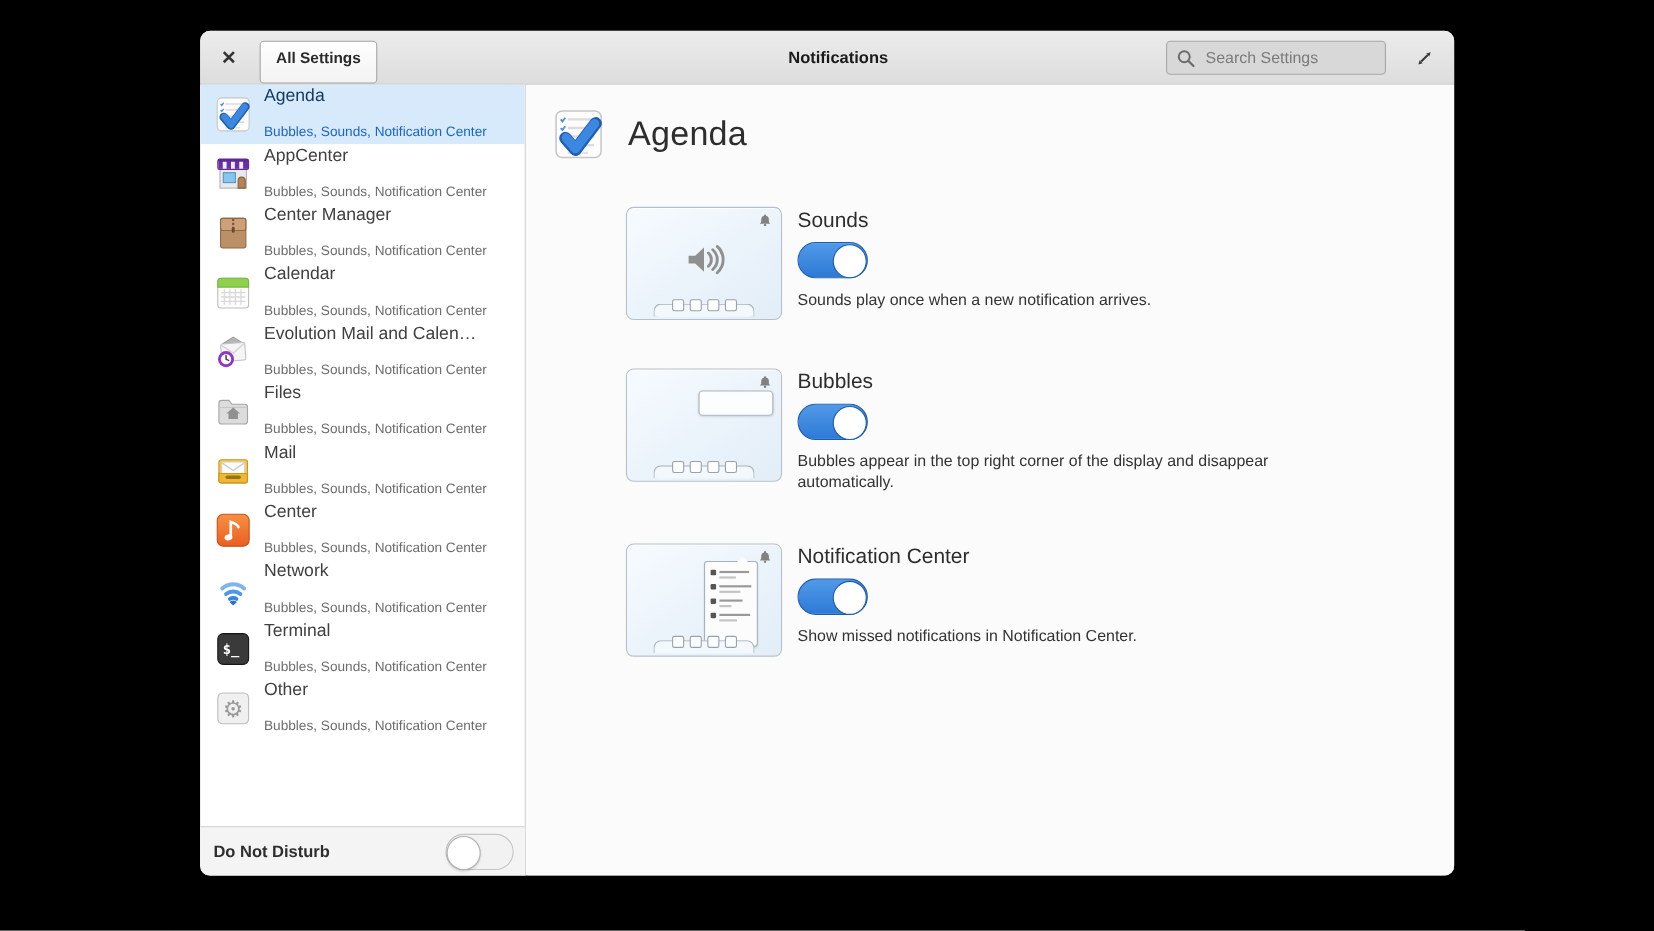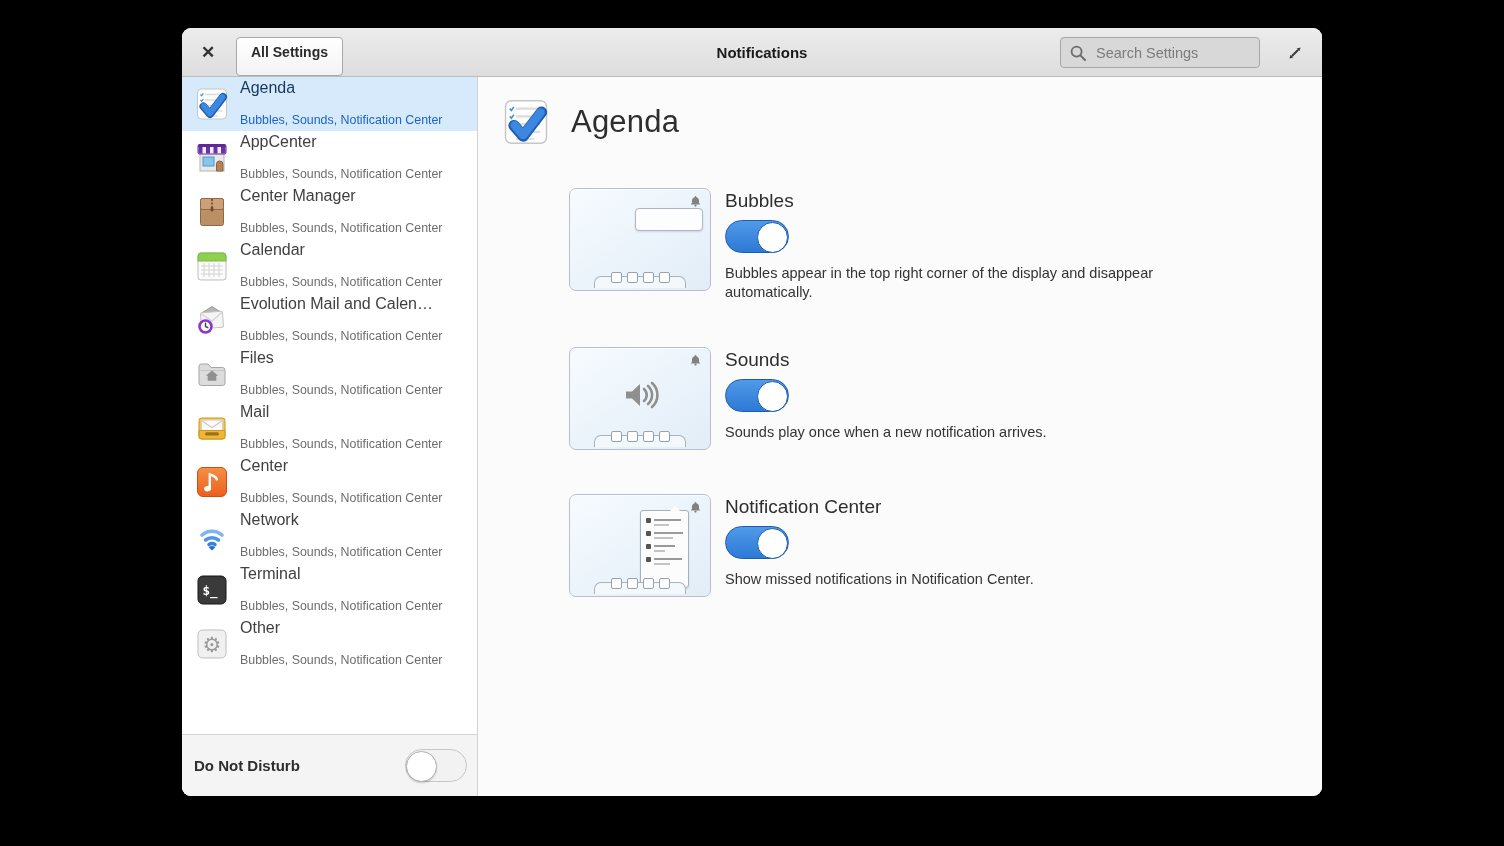--- a/index.html
+++ b/index.html
@@ -37,21 +37,21 @@
              padding:0 8px 0 13px;box-sizing:border-box;cursor:pointer;}
   .side-item.selected{background:#d6eafb;}
   .si-icon{width:34px;height:34px;flex:0 0 34px;display:flex;align-items:center;justify-content:center;}
   .si-text{display:flex;flex-direction:column;min-width:0;}
   .si-title{font-size:16px;color:#404040;line-height:1.15;white-space:nowrap;
             overflow:hidden;text-overflow:ellipsis;max-width:235px;}
   .si-sub{font-size:12.4px;color:#6d6d6d;line-height:1.25;margin-top:16px;white-space:nowrap;}
   .side-item.selected .si-title{color:#14395e;}
   .side-item.selected .si-sub{color:#1c64c8;}
 
-  .dnd{position:absolute;left:0;right:0;bottom:0;height:62px;background:#f4f4f4;
+  .dnd{position:absolute;left:0;right:0;bottom:0;height:45px;background:#f4f4f4;
        border-top:1px solid #d4d4d4;display:flex;align-items:center;
        justify-content:space-between;padding:0 10px 0 12px;box-sizing:border-box;}
   .dnd-label{font-size:15px;font-weight:700;color:#2e2e2e;}
 
   
   .toggle{width:64px;height:33px;border-radius:17px;position:relative;
           box-sizing:border-box;cursor:pointer;flex:0 0 auto;}
   .toggle .knob{position:absolute;top:1px;width:29px;height:29px;border-radius:50%;
           background:#fff;box-sizing:content-box;}
   .toggle.on{background:linear-gradient(#519ae8,#2d79d6);border:1px solid #1b5cb0;}
@@ -330,45 +330,20 @@
           </svg></span>
       <span class="app-title">Agenda</span>
     </div>
     <div class="sections" id="sections">
         <div class="section">
           <div class="illus">
             <span class="ib-bell"><svg width="11" height="12" viewBox="0 0 11 12">
  <path d="M5.5 1c.5 0 .9.4.9.9v.3C8 2.6 9 3.9 9 5.6v2.2l1.2 1.7H.8L2 7.8V5.6c0-1.7 1-3 2.6-3.4v-.3c0-.5.4-.9.9-.9z" fill="#818181"></path>
  <circle cx="5.5" cy="10.6" r="1.1" fill="#818181"></circle>
               </svg></span>
-            <div class="ib-bubble"></div>
-            <div class="ib-dock">
-              <div class="ib-strip"></div>
-              <div class="ib-squares">
-                <span></span>
-                <span></span>
-                <span></span>
-                <span></span>
-              </div>
-            </div>
-          </div>
-          <div class="sec-right">
-            <h3 class="sec-title">Bubbles</h3>
-            <div class="toggle on">
-              <div class="knob"></div>
-            </div>
-            <p class="sec-desc">Bubbles appear in the top right corner of the display and disappear automatically.</p>
-          </div>
-        </div>
-        <div class="section">
-          <div class="illus">
-            <span class="ib-bell"><svg width="11" height="12" viewBox="0 0 11 12">
- <path d="M5.5 1c.5 0 .9.4.9.9v.3C8 2.6 9 3.9 9 5.6v2.2l1.2 1.7H.8L2 7.8V5.6c0-1.7 1-3 2.6-3.4v-.3c0-.5.4-.9.9-.9z" fill="#818181"></path>
- <circle cx="5.5" cy="10.6" r="1.1" fill="#818181"></circle>
-              </svg></span>
             <div class="ib-speaker">
               <svg width="42" height="34" viewBox="0 0 42 34">
  <path d="M7 13.5h6L21 6v22l-8-7.5H7z" fill="#8f8f8f"></path>
  <path d="M25 11a8 8 0 0 1 0 12" stroke="#8f8f8f" stroke-width="2.6" fill="none" stroke-linecap="round"></path>
  <path d="M29 8a12 12 0 0 1 0 18" stroke="#8f8f8f" stroke-width="2.6" fill="none" stroke-linecap="round"></path>
  <path d="M33 5a16 16 0 0 1 0 24" stroke="#8f8f8f" stroke-width="2.6" fill="none" stroke-linecap="round"></path>
               </svg>
             </div>
             <div class="ib-dock">
               <div class="ib-strip"></div>
@@ -379,20 +354,45 @@
                 <span></span>
               </div>
             </div>
           </div>
           <div class="sec-right">
             <h3 class="sec-title">Sounds</h3>
             <div class="toggle on">
               <div class="knob"></div>
             </div>
             <p class="sec-desc">Sounds play once when a new notification arrives.</p>
+          </div>
+        </div>
+        <div class="section">
+          <div class="illus">
+            <span class="ib-bell"><svg width="11" height="12" viewBox="0 0 11 12">
+ <path d="M5.5 1c.5 0 .9.4.9.9v.3C8 2.6 9 3.9 9 5.6v2.2l1.2 1.7H.8L2 7.8V5.6c0-1.7 1-3 2.6-3.4v-.3c0-.5.4-.9.9-.9z" fill="#818181"></path>
+ <circle cx="5.5" cy="10.6" r="1.1" fill="#818181"></circle>
+              </svg></span>
+            <div class="ib-bubble"></div>
+            <div class="ib-dock">
+              <div class="ib-strip"></div>
+              <div class="ib-squares">
+                <span></span>
+                <span></span>
+                <span></span>
+                <span></span>
+              </div>
+            </div>
+          </div>
+          <div class="sec-right">
+            <h3 class="sec-title">Bubbles</h3>
+            <div class="toggle on">
+              <div class="knob"></div>
+            </div>
+            <p class="sec-desc">Bubbles appear in the top right corner of the display and disappear automatically.</p>
           </div>
         </div>
         <div class="section">
           <div class="illus">
             <span class="ib-bell"><svg width="11" height="12" viewBox="0 0 11 12">
  <path d="M5.5 1c.5 0 .9.4.9.9v.3C8 2.6 9 3.9 9 5.6v2.2l1.2 1.7H.8L2 7.8V5.6c0-1.7 1-3 2.6-3.4v-.3c0-.5.4-.9.9-.9z" fill="#818181"></path>
  <circle cx="5.5" cy="10.6" r="1.1" fill="#818181"></circle>
               </svg></span>
             <div class="ib-panel">
               <i class="ib-ptr"></i>

